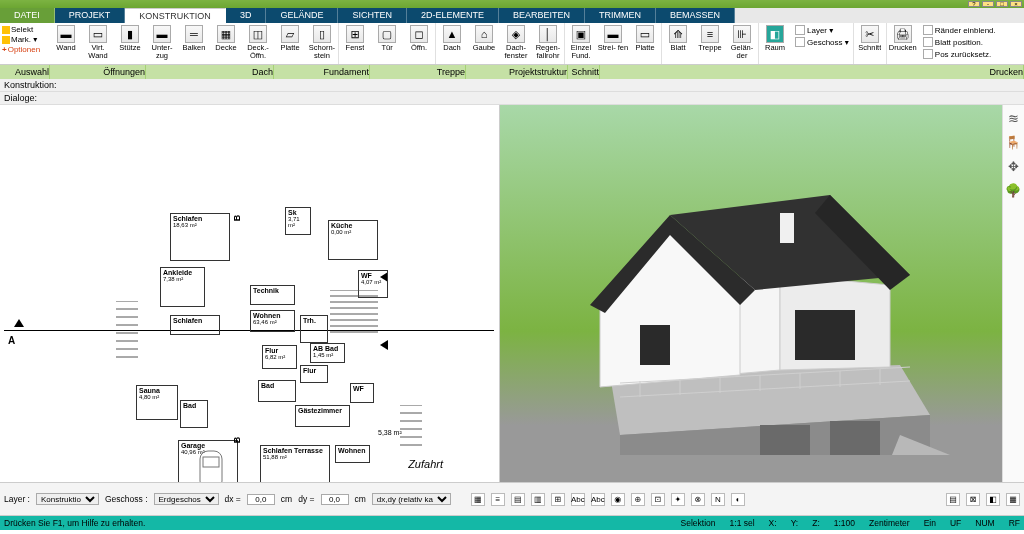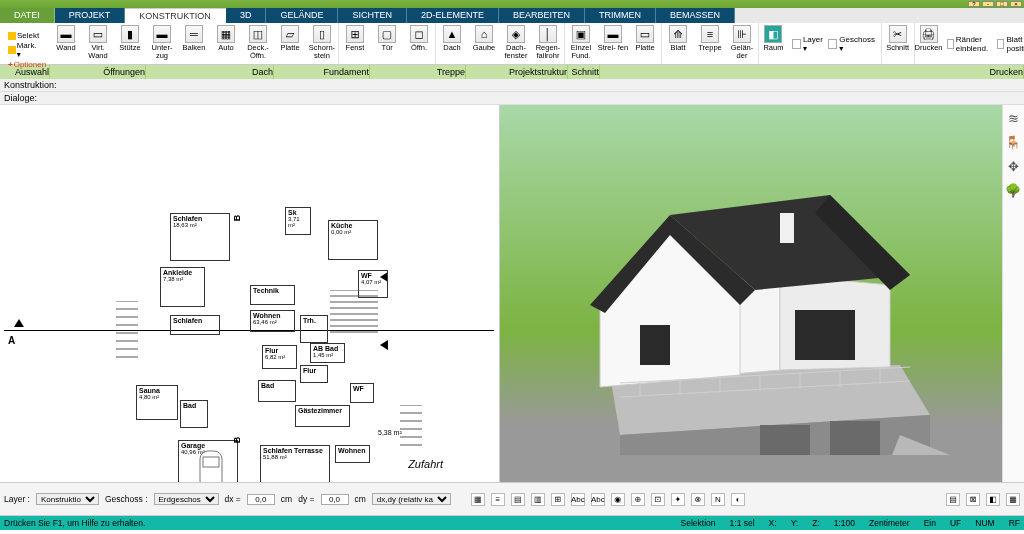--- a/index.html
+++ b/index.html
@@ -4,28 +4,28 @@
 <style>
   * { box-sizing: border-box; margin: 0; padding: 0; }
   body { font-family: "Segoe UI", Tahoma, sans-serif; font-size: 10px; width: 1024px; height: 534px; overflow: hidden; background: #fff; user-select: none; }
   .titlebar { height: 8px; background: linear-gradient(#7CB342,#6CA632); display:flex; justify-content:flex-end; align-items:center; padding:0 2px; gap:2px;}
   .titlebar .tbtn { width:12px; height:6px; background:#FFE082; border:1px solid #888; font-size:6px; text-align:center; line-height:5px;}
   .tabs { display:flex; height:15px; background:#e8e8e8; font-size:9px;}
   .tab { padding:1px 14px; background:#0c4a6e; color:#fff; border-right:1px solid rgba(255,255,255,.3); line-height:13px;}
   .tab.dark { background:#689F38;}
   .tab.active { background:#fff; color:#333; border-top:1px solid #ccc;}
   .ribbon { height:42px; background:#fff; display:flex; border-bottom:1px solid #ccc;}
-  .rsel { width:50px; padding:8px; font-size:8px;}
+  .rsel { width:50px; padding:2px; font-size:8px;}
   .rsel .srow { display:flex; align-items:center; gap:1px; margin-bottom:1px;}
   .rsel .srow .sicon { width:8px; height:8px; background:#FFC107;}
   .rgroup { display:flex; border-right:1px solid #e0e0e0;}
   .rbtn { width:32px; display:flex; flex-direction:column; align-items:center; padding-top:2px; gap:1px;}
   .rbtn .ricon { width:18px; height:18px; border:1px solid #aaa; background:linear-gradient(#f8f8f8,#e8e8e8); display:flex; align-items:center; justify-content:center; font-size:11px;}
   .rbtn .rlbl { font-size:7.5px; text-align:center; line-height:8px; height:16px; overflow:hidden;}
-  .rcol { display:flex; flex-direction:row; padding:2px 4px; font-size:8px; gap:2px;}
+  .rcol { display:flex; flex-direction:column; padding:2px 4px; font-size:8px; gap:2px;}
   .rcol .rrow { display:flex; align-items:center; gap:2px;}
   .rcol .ric { width:10px; height:10px; border:1px solid #aaa; background:#fff;}
   .groupbar { height:14px; display:flex; background:#c5e1a5; font-size:9px;}
   .groupbar div { border-right:1px solid #a5d275; text-align:right; line-height:14px;}
   .panelrow { height:13px; background:#f0f0f0; border-bottom:1px solid #ddd; padding-left:4px; font-size:9px; line-height:13px;}
   .workspace { height:377px; display:flex; background:#fff; position:relative;}
   .floorplan { width:500px; border-right:1px solid #ccc; position:relative; overflow:hidden; background:#fff;}
   .render3d { flex:1; position:relative; overflow:hidden; background:linear-gradient(#a8d8a8 0%, #7CB342 60%, #999 85%);}
   .sidetools { width:22px; background:#fafafa; border-left:1px solid #ddd; display:flex; flex-direction:column; align-items:center; gap:8px; padding-top:6px;}
   .sidetools div { width:16px; height:16px; font-size:13px; text-align:center; color:#555;}
@@ -102,21 +102,21 @@
         <div class="ricon">▬</div>
         <div class="rlbl">Unter-
 zug</div>
       </div>
     <div class="rbtn">
         <div class="ricon">═</div>
         <div class="rlbl">Balken</div>
       </div>
     <div class="rbtn">
         <div class="ricon">▦</div>
-        <div class="rlbl">Auto</div>
+        <div class="rlbl">Decke</div>
       </div>
     <div class="rbtn">
         <div class="ricon">◫</div>
         <div class="rlbl">Deck.-
 Öffn.</div>
       </div>
     <div class="rbtn">
         <div class="ricon">▱</div>
         <div class="rlbl">Platte</div>
       </div>

